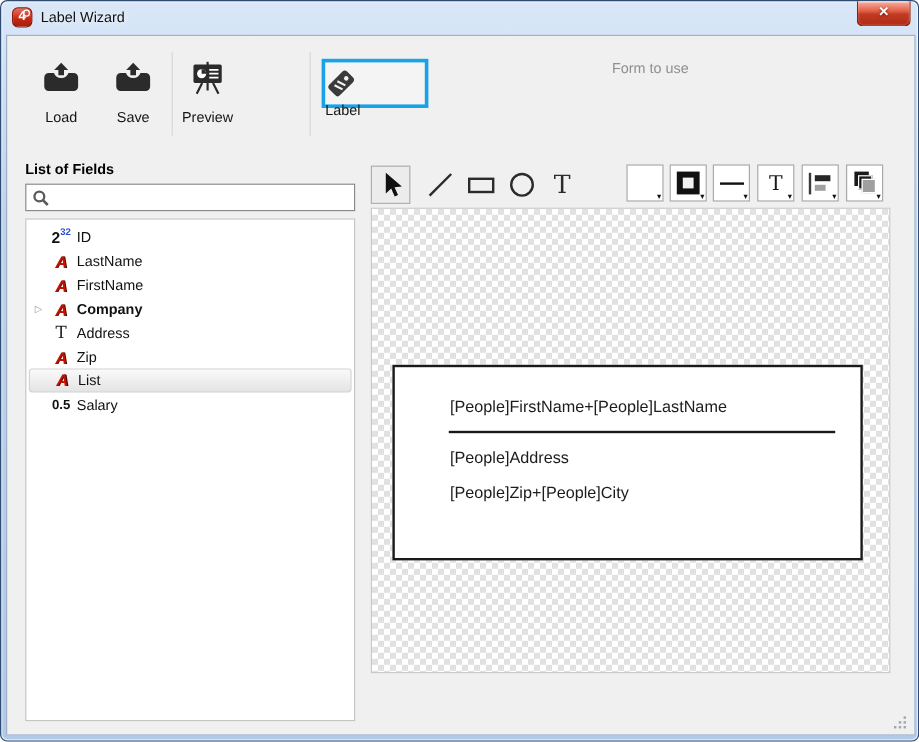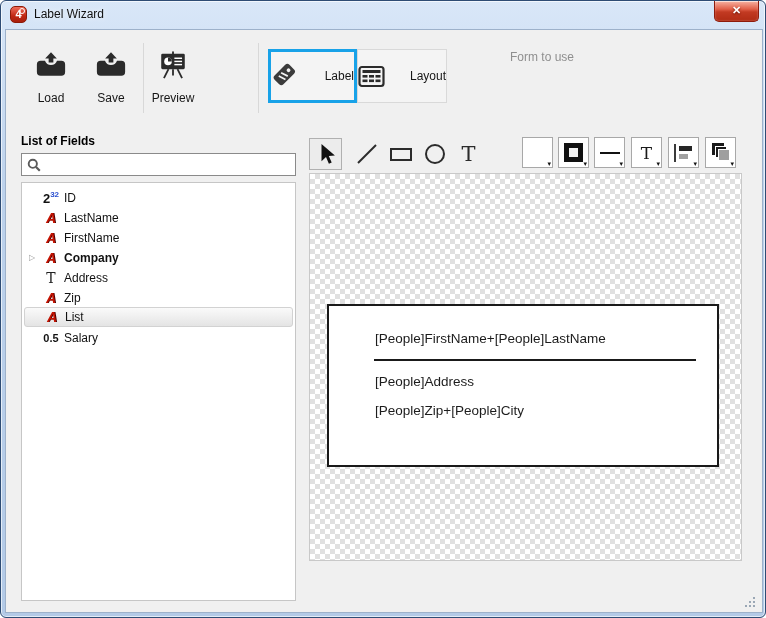--- a/index.html
+++ b/index.html
@@ -22,21 +22,21 @@
     text-shadow:0 1px 2px #6d1405; }
 
   
   .client { position:absolute; left:4px; top:28px; width:758px; height:584px; background:#f0f0f0; border:1px solid #9db1ca; }
 
   
   .tbtn { position:absolute; display:flex; flex-direction:column; align-items:center; justify-content:space-between; height:54px; top:50px; cursor:default; }
   .tbtn .lbl { font-size:12px; color:#161616; }
   .vsep { position:absolute; top:42px; width:1px; height:70px; background:#d8d8d8; }
 
-  .tab { position:absolute; top:48px; height:54px; display:flex; align-items:center; justify-content:space-between; padding:6px 0 6px; background:#f4f4f4; cursor:default; }
+  .tab { position:absolute; top:48px; height:41px; display:flex; flex-direction:column; justify-content:space-between; padding:6px 0 6px; background:#f4f4f4; cursor:default; }
   .tab .lbl { font-size:12px; color:#161616; }
   .tab.selected { border:3px solid #18a2e8; }
   .tab.plain { border:1px solid #d9d9d9; }
 
   .form-label { position:absolute; left:466px; top:49px; width:150px; text-align:center; font-size:12px; color:#8f8f8f; }
   .combo { position:absolute; left:466px; top:77px; width:150px; height:23px; border:1px solid #6e6e6e; border-radius:3px;
     background:linear-gradient(#fbfbfb,#e9e9e9 45%, #d2d2d2); box-shadow:inset 0 1px 0 #fff;
     display:flex; align-items:center; padding:0 8px; font-size:12px; color:#111; cursor:default; }
   .combo .arrow { position:absolute; right:9px; top:9px; width:0; height:0; border-left:4px solid transparent; border-right:4px solid transparent; border-top:5px solid #3f3f3f; }
 
@@ -153,35 +153,20 @@
           <rect x="7.5" y="1" width="12.5" height="21" rx="3" fill="#3b3b3b"></rect>
           <circle cx="13.7" cy="5.5" r="1.9" fill="#f4f4f4"></circle>
           <rect x="10" y="10.5" width="7.5" height="1.7" fill="#f4f4f4" transform="rotate(-18 13.7 11.3)"></rect>
           <rect x="10.7" y="14.5" width="7.5" height="1.7" fill="#f4f4f4" transform="rotate(-18 14.4 15.3)"></rect>
         </g>
       </svg>
     </span>
     <span class="lbl">Label</span>
   </div>
 
-  <div class="tab plain" style="left:356px;width:90px;">
-    <span>
-      <svg width="27" height="25" viewBox="0 0 27 25">
-        <rect x="1.5" y="3" width="24" height="19" rx="2.5" fill="none" stroke="#2b2b2b" stroke-width="2.2"></rect>
-        <rect x="4.5" y="6" width="18" height="3" fill="#2b2b2b"></rect>
-        <rect x="4.5" y="11" width="5" height="2.6" fill="#2b2b2b"></rect>
-          <rect x="11" y="11" width="5" height="2.6" fill="#2b2b2b"></rect>
-          <rect x="17.5" y="11" width="5" height="2.6" fill="#2b2b2b"></rect>
-        <rect x="4.5" y="15.5" width="5" height="2.6" fill="#2b2b2b"></rect>
-          <rect x="11" y="15.5" width="5" height="2.6" fill="#2b2b2b"></rect>
-          <rect x="17.5" y="15.5" width="5" height="2.6" fill="#2b2b2b"></rect>
-      </svg>
-    </span>
-    <span class="lbl">Layout</span>
-  </div>
 
   <div class="form-label">Form to use</div>
 
   <div class="panel-title">List of Fields</div>
 
   <div class="search">
     <span>
       <svg width="14" height="14" viewBox="0 0 14 14">
         <circle cx="5.8" cy="5.8" r="4.1" fill="none" stroke="#5a5a5a" stroke-width="1.9"></circle>
         <line x1="9" y1="9" x2="12.8" y2="12.8" stroke="#5a5a5a" stroke-width="2.2"></line>

